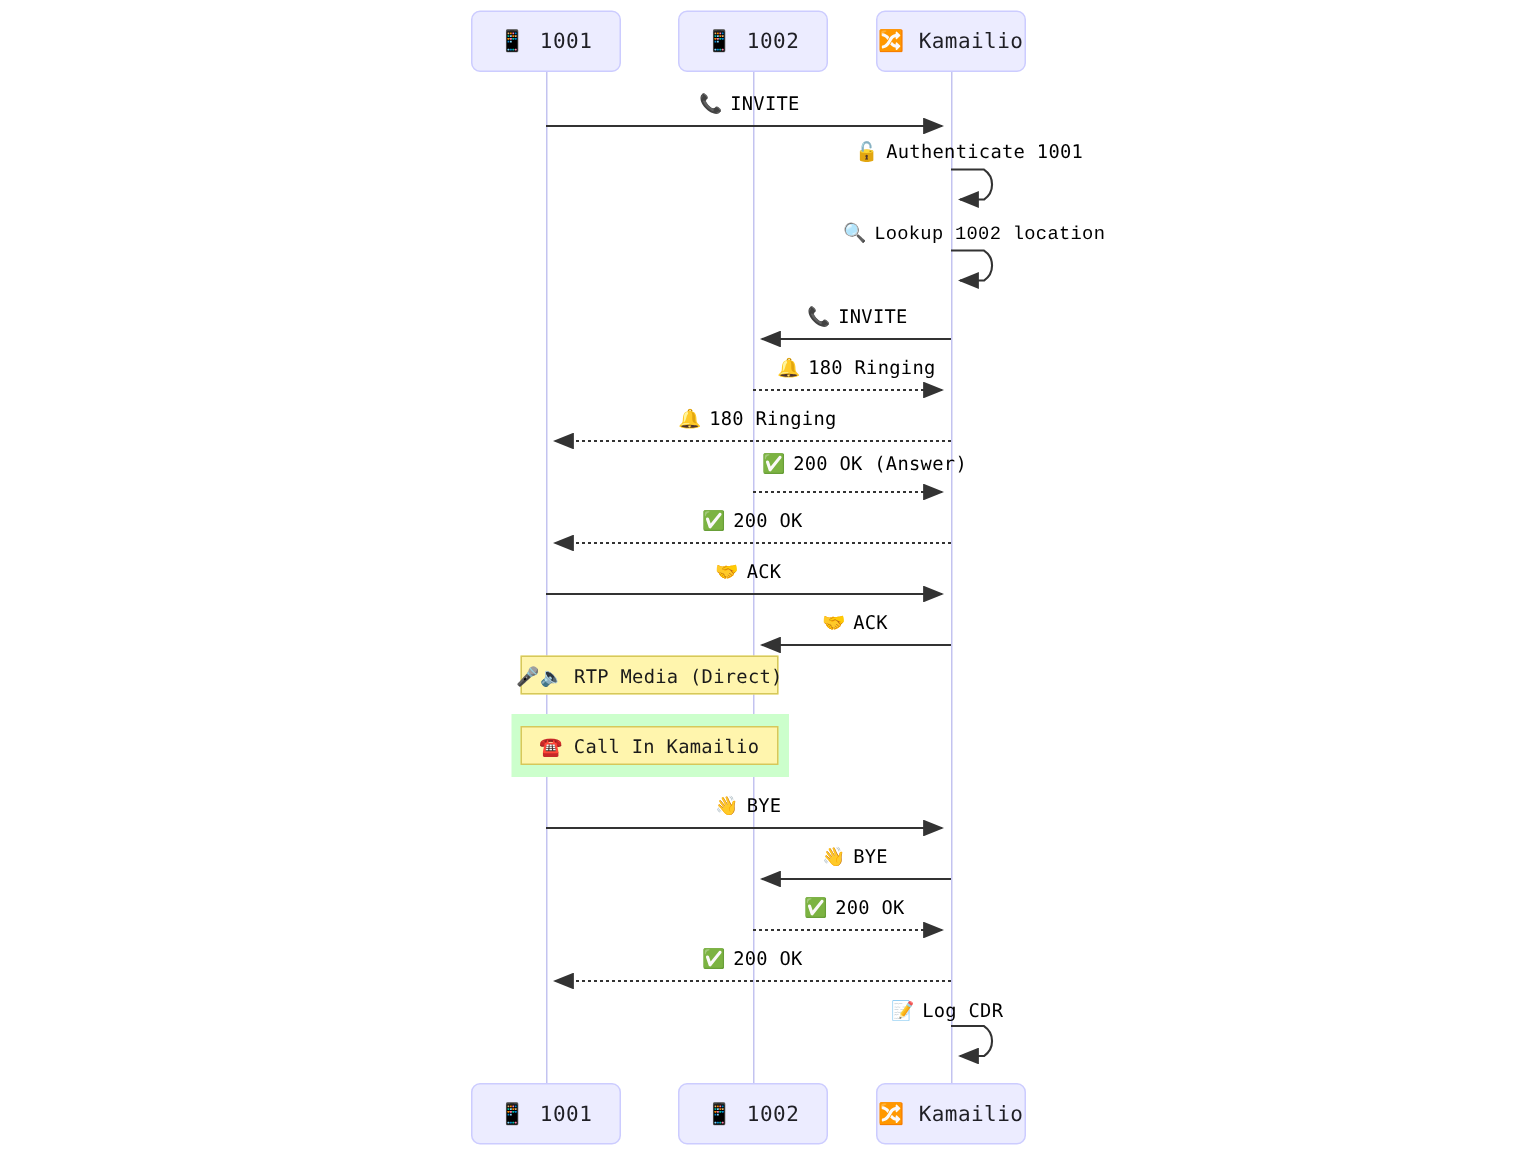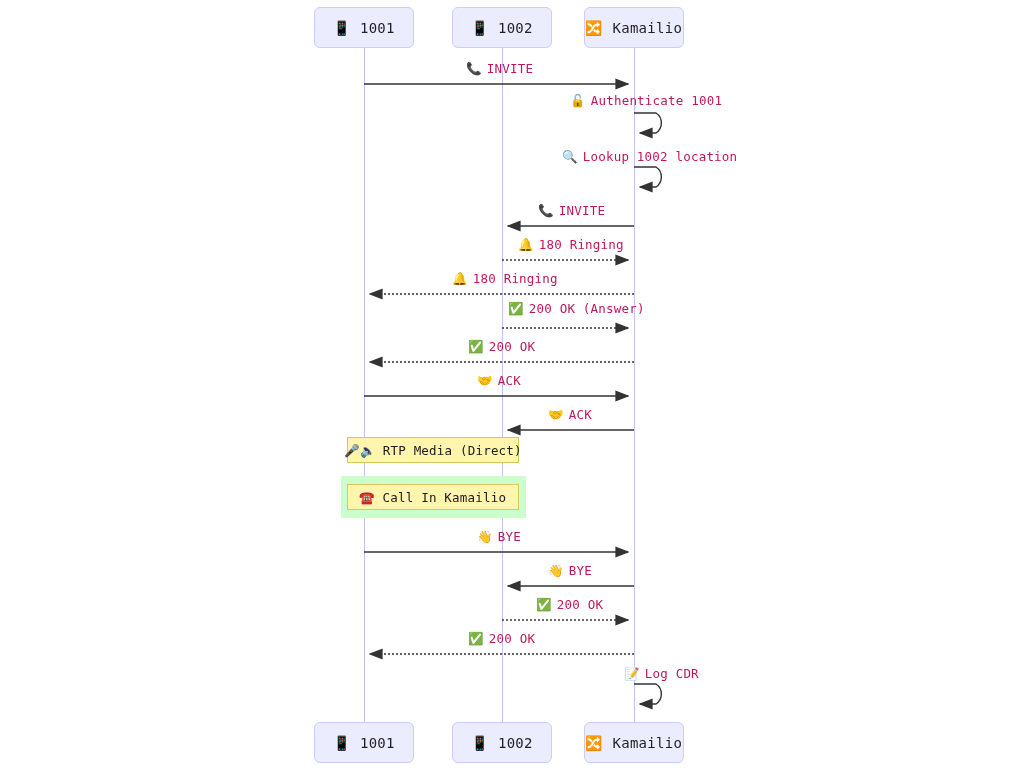--- a/index.html
+++ b/index.html
@@ -42,21 +42,21 @@
     display: inline-block;
   }
   .lifeline {
     position: absolute;
     width: 1px;
     background: #c3c3f0;
   }
   .msg-label {
     position: absolute;
     font-size: 12.5px;
-    color: #be185d;
+    color: #000000;
     white-space: nowrap;
     letter-spacing: 0.2px;
     line-height: 15px;
   }
   .msg-label .emo { margin-right: 5px; }
   .note {
     position: absolute;
     background: #FFF5AD;
     border: 1px solid #D6C85A;
     box-sizing: border-box;
@@ -120,21 +120,21 @@
   </div>
 
   <div class="msg-label" style="left:466px; top:61px;">
     <span class="emo">📞</span><span>INVITE</span>
   </div>
 
   <div class="msg-label" style="left:570px; top:93px;">
     <span class="emo">🔓</span><span>Authenticate 1001</span>
   </div>
 
-  <div class="msg-label" style="left:562px; top:149px;">
+  <div class="msg-label" style="left:562px; top:149px;font-family:Liberation Mono, monospace;">
     <span class="emo">🔍</span><span>Lookup 1002 location</span>
   </div>
 
   <div class="msg-label" style="left:538px; top:203px;">
     <span class="emo">📞</span><span>INVITE</span>
   </div>
 
   <div class="msg-label" style="left:518px; top:237px;">
     <span class="emo">🔔</span><span>180 Ringing</span>
   </div>
@@ -168,21 +168,21 @@
   </div>
 
   <div class="msg-label" style="left:536px; top:597px;">
     <span class="emo">✅</span><span>200 OK</span>
   </div>
 
   <div class="msg-label" style="left:468px; top:631px;">
     <span class="emo">✅</span><span>200 OK</span>
   </div>
 
-  <div class="msg-label" style="left:624px; top:666px;">
+  <div class="msg-label" style="left:594px; top:666px;">
     <span class="emo">📝</span><span>Log CDR</span>
   </div>
 
   <div class="note" style="left:347px; top:437px; width:172px; height:26px;">
     <span>🎤🔈</span>
     <span>RTP Media (Direct)</span>
   </div>
 
   <div class="note" style="left:347px; top:484px; width:172px; height:26px;">
     <span>☎️</span>

